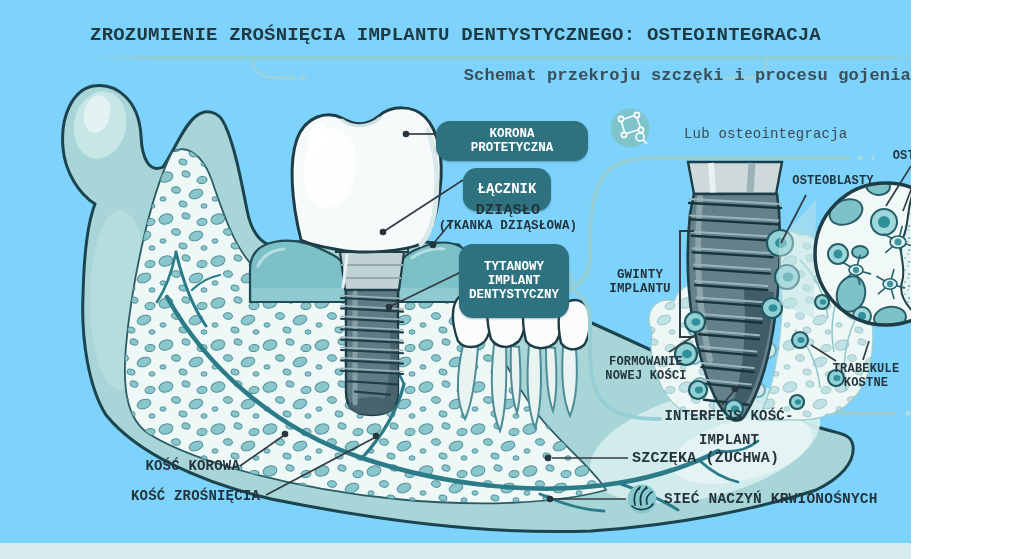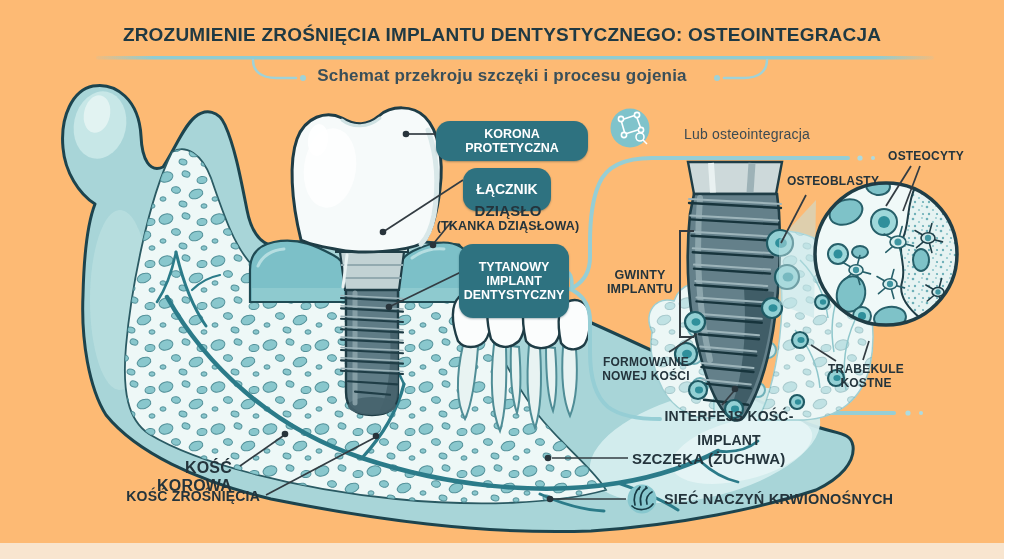--- a/index.html
+++ b/index.html
@@ -1,33 +1,33 @@
 <!DOCTYPE html>
 <html><head>
 <meta charset="utf-8">
 <style>
 *{margin:0;padding:0;box-sizing:border-box}
 body{background:#fff}
-.canvas{position:relative;width:1004px;height:559px;background:#fdba74;overflow:hidden;
-  font-family:Liberation Sans, sans-serif}
+.canvas{position:relative;width:911px;height:559px;background:#7dd3fc;overflow:hidden;
+  font-family:Liberation Mono, monospace}
 svg.art{position:absolute;left:0;top:0}
 .lbl{position:absolute;color:#24343c;font-weight:bold;line-height:1.1;letter-spacing:.2px}
 .center{text-align:center}
 .right{text-align:right}
 .pill{position:absolute;background:#2e7280;color:#fff;border-radius:14px;text-align:center;
   font-weight:bold;font-size:12.5px;line-height:14px;padding:6px 13px;
   box-shadow:0 1px 2px rgba(16,52,62,.35)}
 #title{left:0;right:0;top:25px;text-align:center;font-size:19px;font-weight:bold;color:#1f3943}
-#subtitle{left:0;right:0;top:67px;text-align:center;font-size:17px;font-weight:600;color:#3a4f59}
+#subtitle{left:0;right:0;top:67px;text-align:right;font-size:17px;font-weight:600;color:#3a4f59}
 #pill-korona{left:436px;top:121px;width:152px}
 #pill-lacznik{left:463px;top:168px;width:88px;font-size:14px;line-height:15px;padding:14px 0}
 #pill-tytanowy{left:459px;top:244px;width:110px;padding:16px 2px}
 #lbl-dziaslo{left:428px;top:203px;width:160px;font-size:15px}
 #lbl-dziaslo-sub{left:428px;top:220px;width:160px;font-size:12.5px}
-#lbl-korowa{left:112px;top:459px;width:120px;font-size:16px}
+#lbl-korowa{left:120px;top:459px;width:120px;font-size:14px}
 #lbl-gabczasta{left:120px;top:489px;width:140px;font-size:14px}
 #lbl-szczeka{left:632px;top:451px;font-size:15px}
 #lbl-siec{left:664px;top:492px;font-size:14.5px}
 #lbl-osteo-head{left:657px;top:109px;font-size:15.5px}
 #lbl-osteo-sub{left:684px;top:127px;font-size:14px;font-weight:500;color:#3c4a52}
 #lbl-osteocyty{left:878px;top:150px;width:96px;font-size:12px}
 #lbl-osteoblasty{left:785px;top:175px;width:96px;font-size:12px}
 #lbl-gwinty{left:598px;top:269px;width:84px;font-size:12.5px;line-height:13.5px}
 #lbl-formowanie{left:594px;top:356px;width:104px;font-size:12px;line-height:13.5px}
 #lbl-trabekule{left:820px;top:363px;width:92px;font-size:12px;line-height:13.5px}

